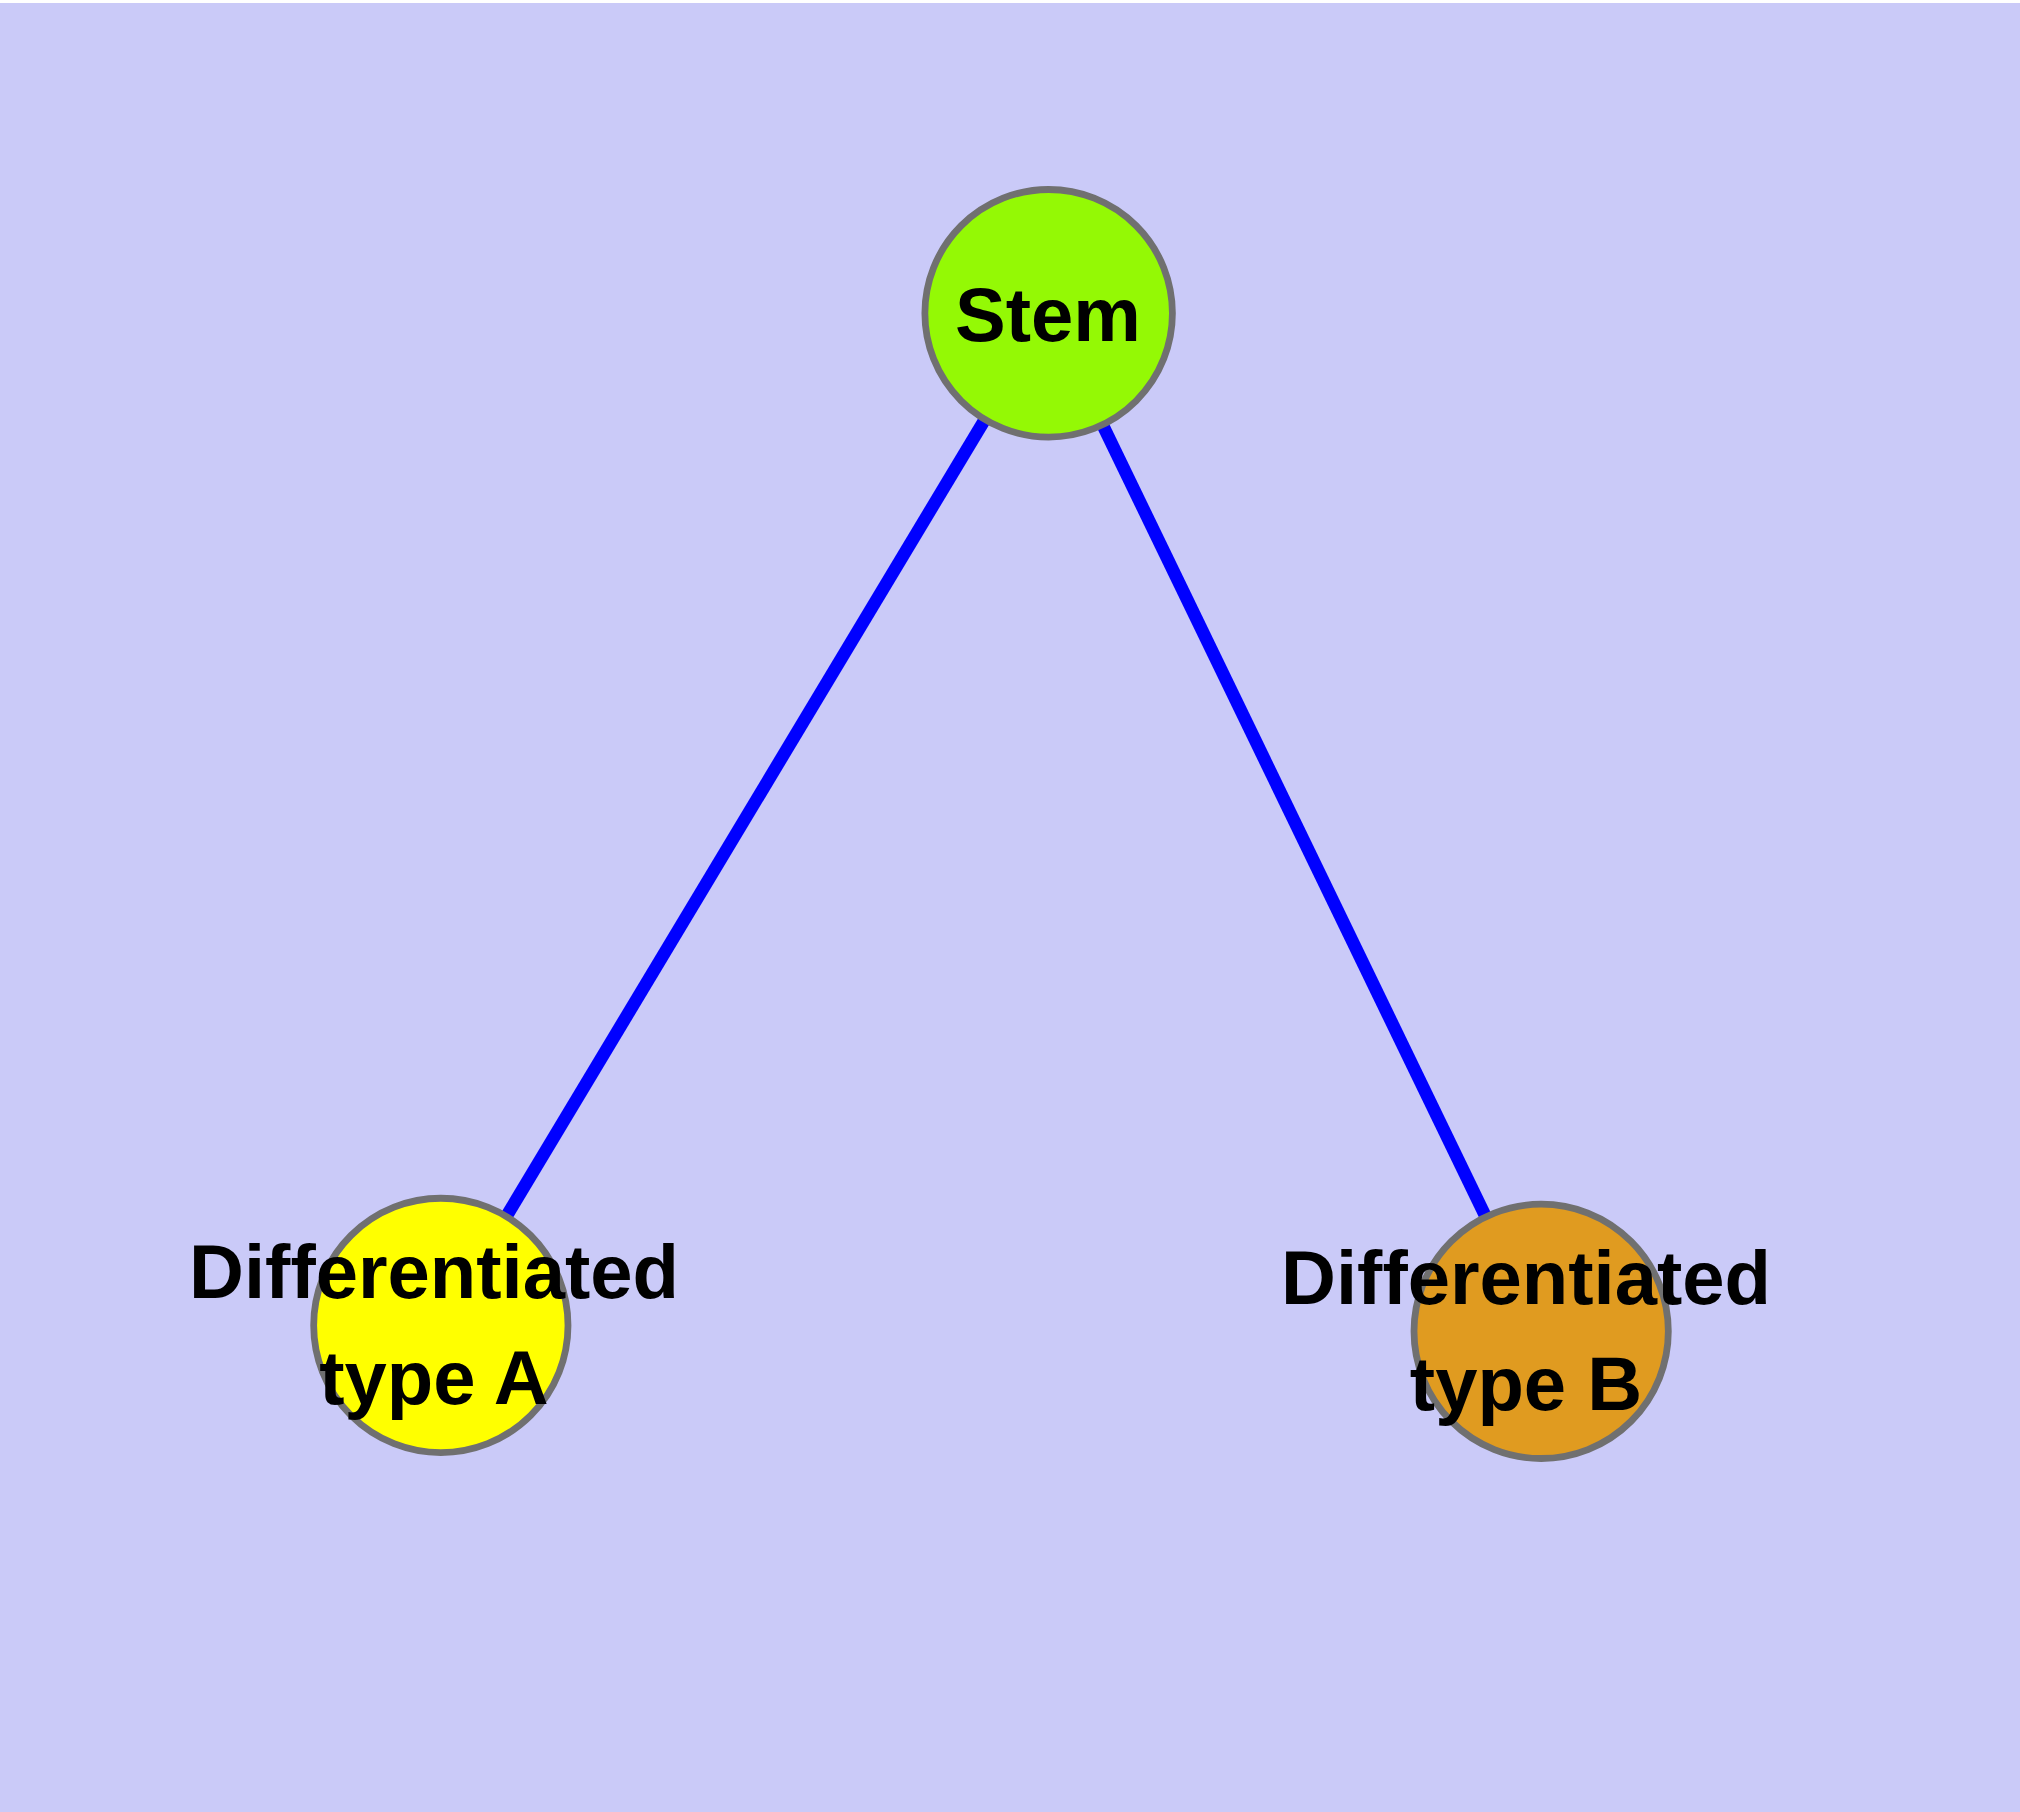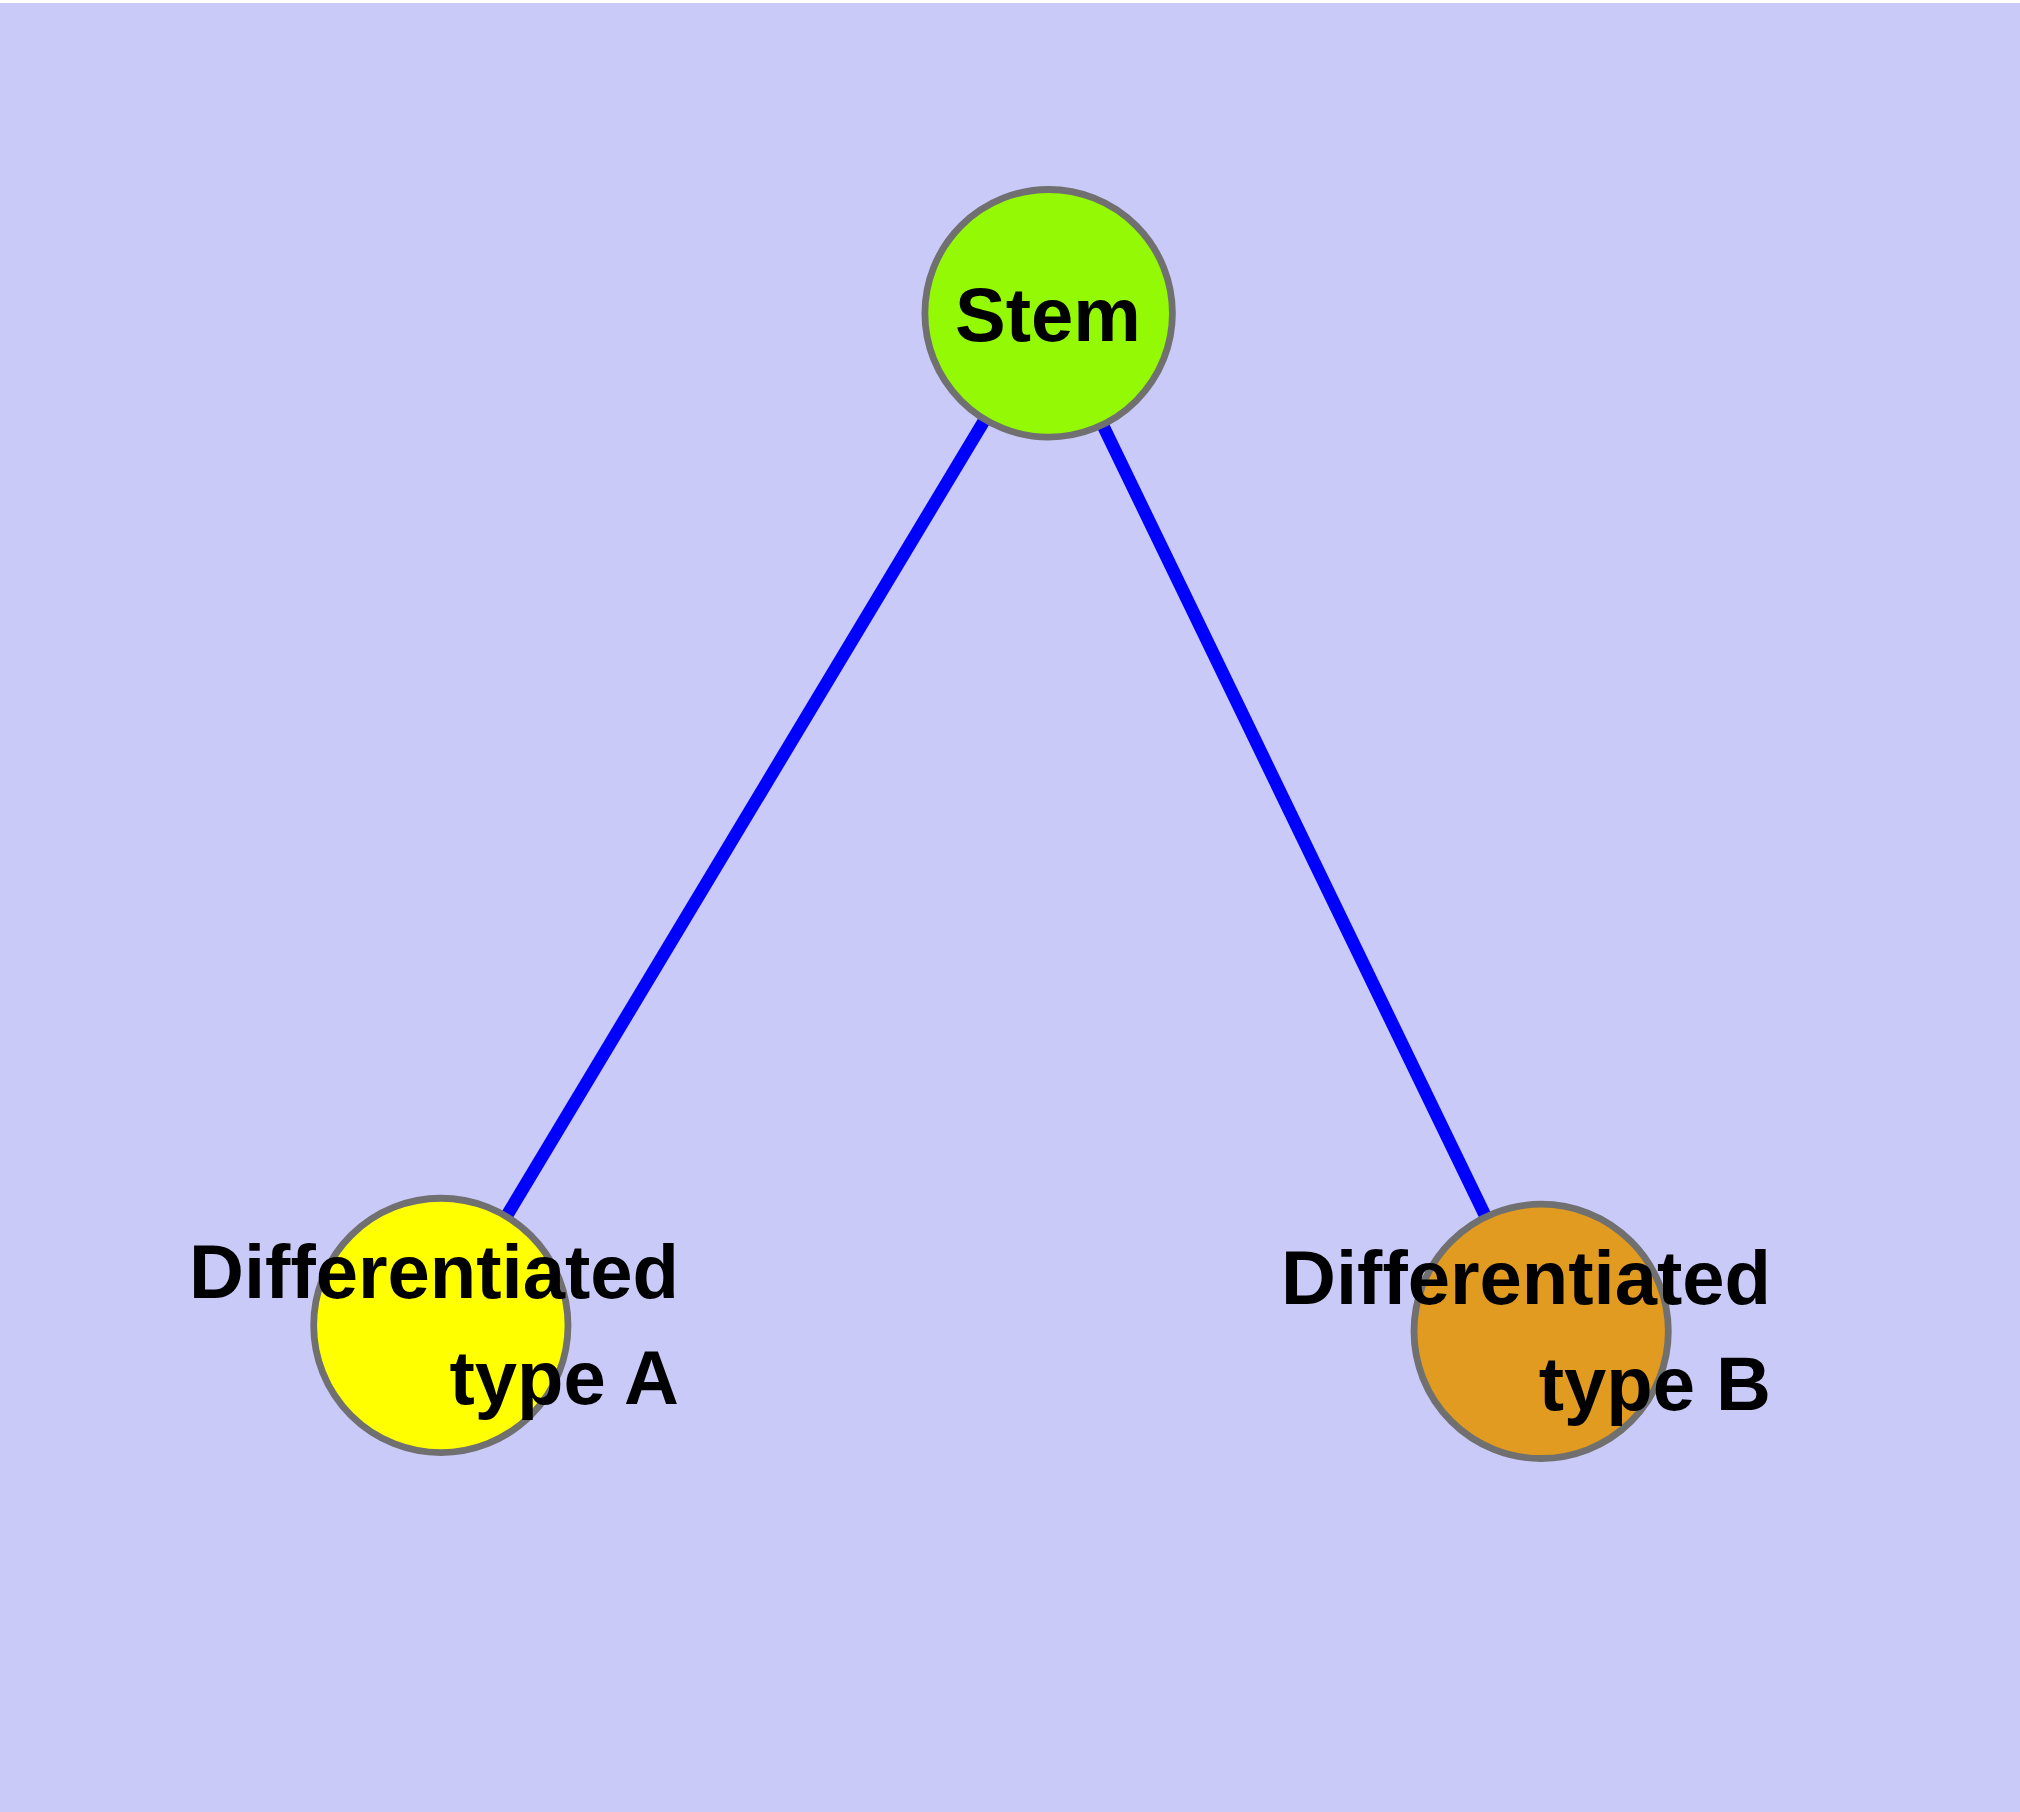--- a/index.html
+++ b/index.html
@@ -33,21 +33,21 @@
     stroke: var(--node-border, #707070);
     stroke-width: 8px;
   }
   .node-label {
     position: absolute;
     transform: translate(-50%, -50%);
     color: var(--text, #000000);
     font-weight: bold;
     font-size: 76px;
     line-height: 106px;
-    text-align: right;
+    text-align: center;
     white-space: pre-line;
     letter-spacing: 0px;
   }
 </style>
 </head>
 <body style="background: rgb(255, 255, 255);">
 
 <div class="stage">
 
   <svg width="2021" height="1809" viewBox="0 0 2384 2134">

